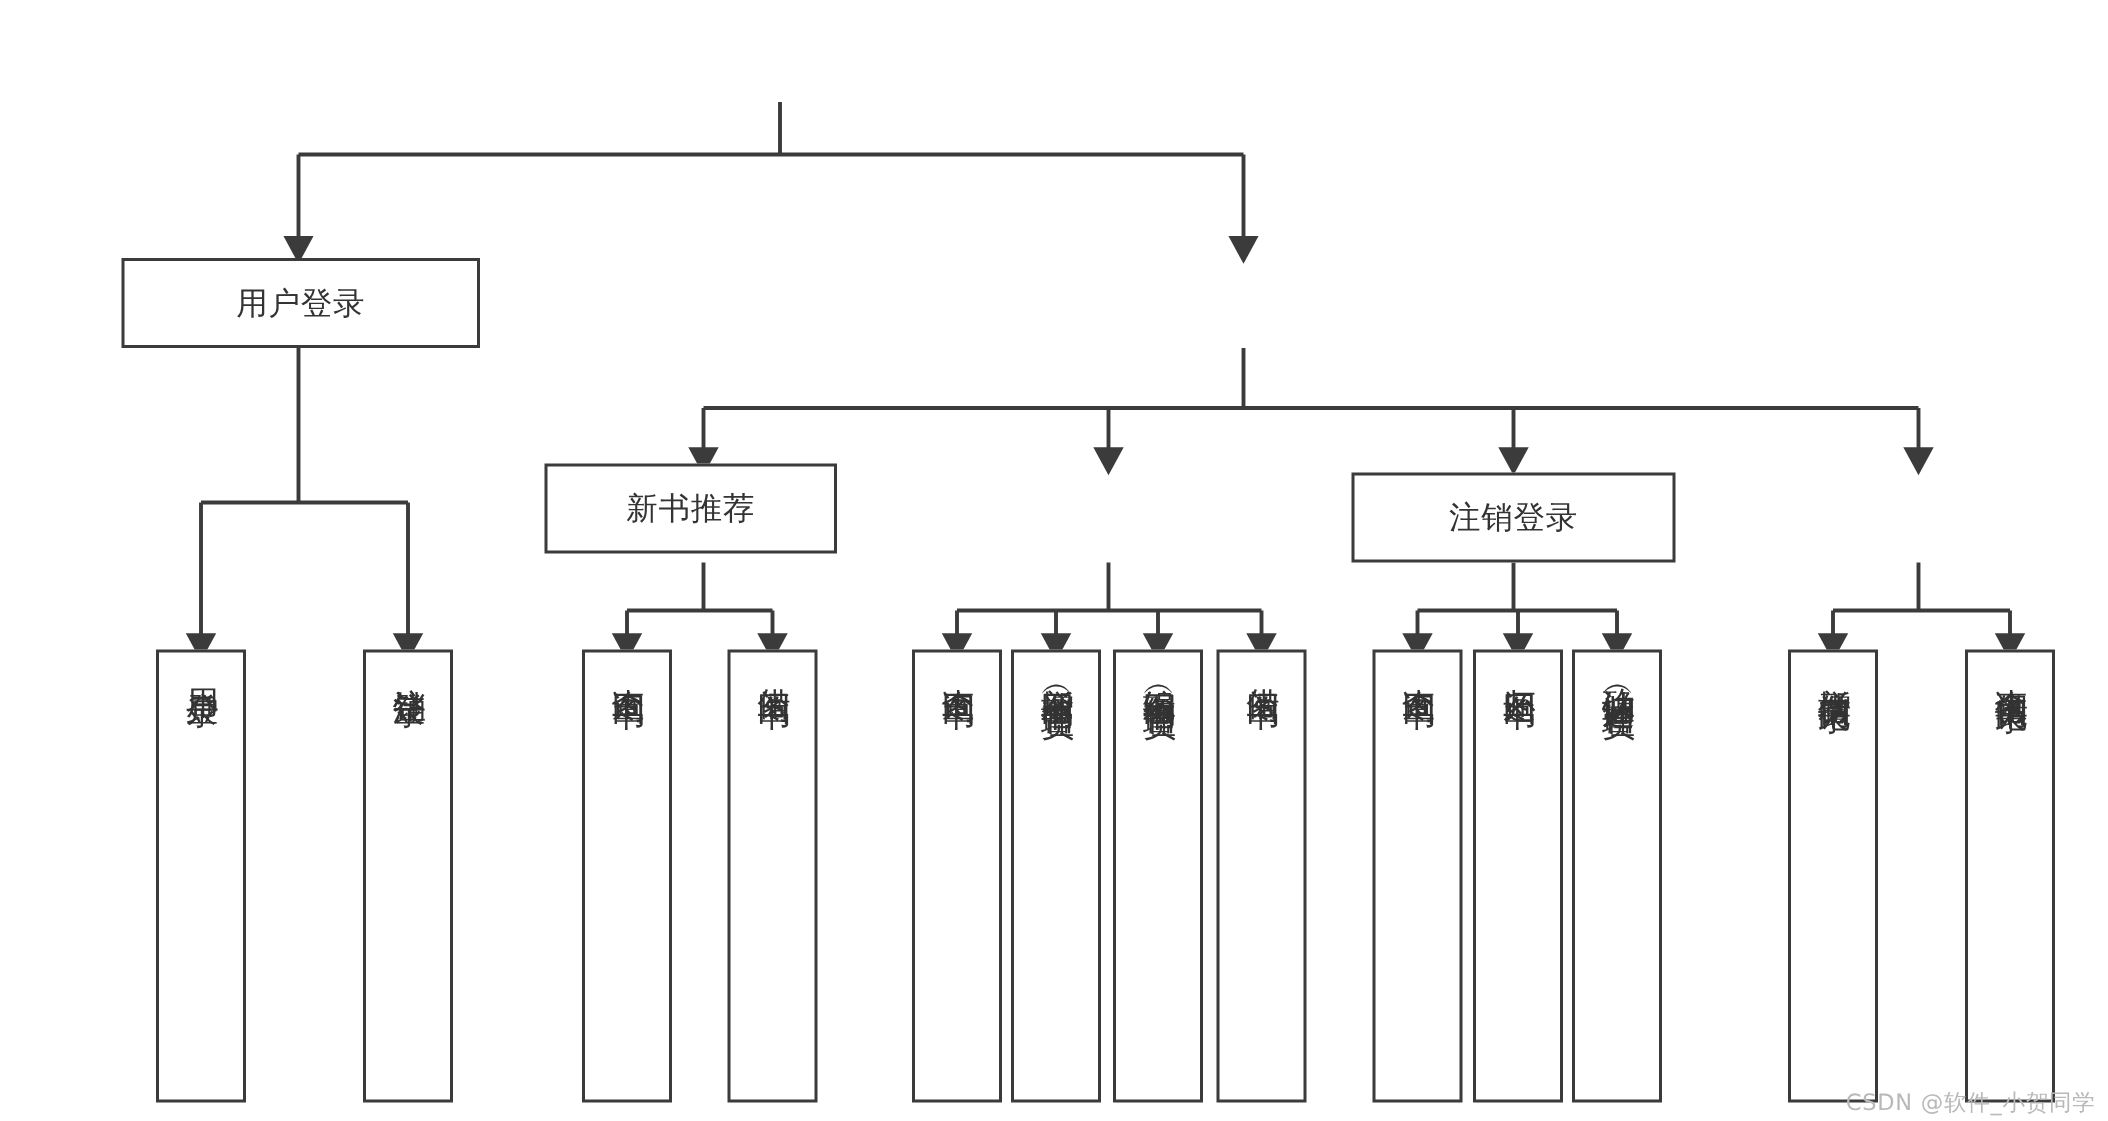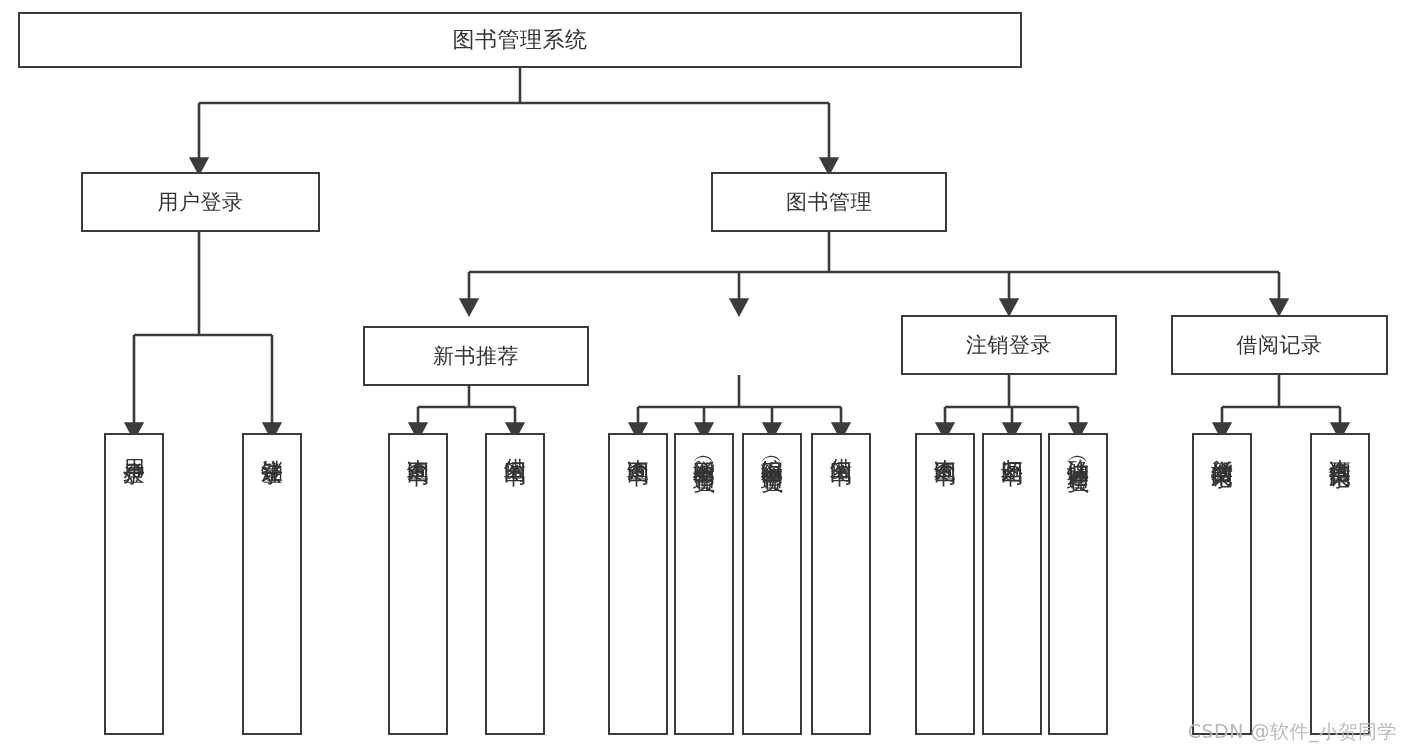--- a/index.html
+++ b/index.html
@@ -66,21 +66,21 @@
     line-height: 1.0;
     letter-spacing: 2px;
     white-space: nowrap;
     height: auto;
     max-height: 100%;
   }
   .watermark {
     position: absolute;
     right: 8px;
     bottom: 2px;
-    font-size: 19px;
+    font-size: 15px;
     color: #b9b9b9;
     letter-spacing: 0.5px;
     white-space: nowrap;
     user-select: none;
   }
 </style>
 </head>
 <body>
 
 <div id="diagram-root">
@@ -128,44 +128,35 @@
       <path d="M1012,407 L1012,431" marker-end="url(#arrowhead)"></path>
       <path d="M1078,407 L1078,431" marker-end="url(#arrowhead)"></path>
 
       <path d="M1279,375 L1279,407"></path>
       <path d="M1222,407 L1340,407"></path>
       <path d="M1222,407 L1222,431" marker-end="url(#arrowhead)"></path>
       <path d="M1340,407 L1340,431" marker-end="url(#arrowhead)"></path>
     </g>
   </svg>
 
-  <div class="node node-h node-root" style="left:18px; top:12px; width:1004px; height:56px;">
-    <span class="label">图书管理系统</span>
-  </div>
 
   <div class="node node-h" style="left:81px; top:172px; width:239px; height:60px;">
     <span class="label">用户登录</span>
   </div>
 
-  <div class="node node-h" style="left:711px; top:172px; width:236px; height:60px;">
-    <span class="label">图书管理</span>
-  </div>
-
-  <div class="node node-h" style="left:363px; top:326px; width:226px; height:60px;">
+
+  <div class="node node-h" style="left:363px; top:309px; width:195px; height:60px;">
     <span class="label">新书推荐</span>
   </div>
 
 
   <div class="node node-h" style="left:901px; top:315px; width:216px; height:60px;">
     <span class="label">注销登录</span>
   </div>
 
-  <div class="node node-h" style="left:1171px; top:315px; width:217px; height:60px;">
-    <span class="label">借阅记录</span>
-  </div>
 
   <div class="node node-v" style="left:104px; top:433px; width:60px; height:302px;">
     <span class="label">用户登录</span>
   </div>
   <div class="node node-v" style="left:242px; top:433px; width:60px; height:302px;">
     <span class="label">注销登录</span>
   </div>
 
   <div class="node node-v" style="left:388px; top:433px; width:60px; height:302px;">
     <span class="label">查询图书</span>

